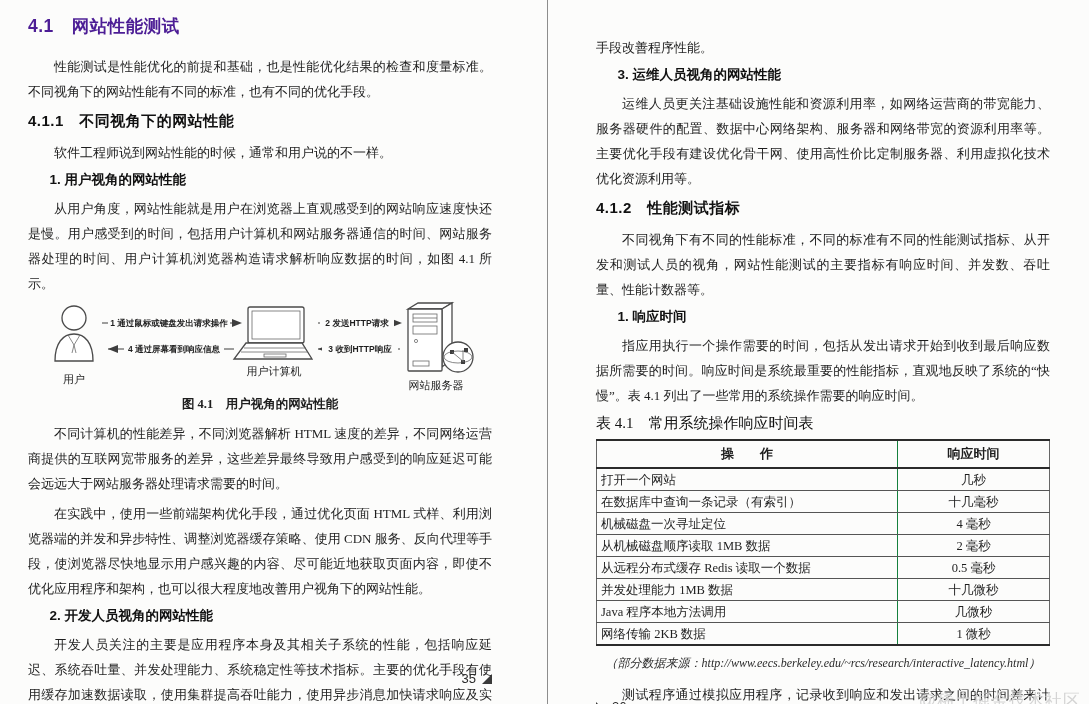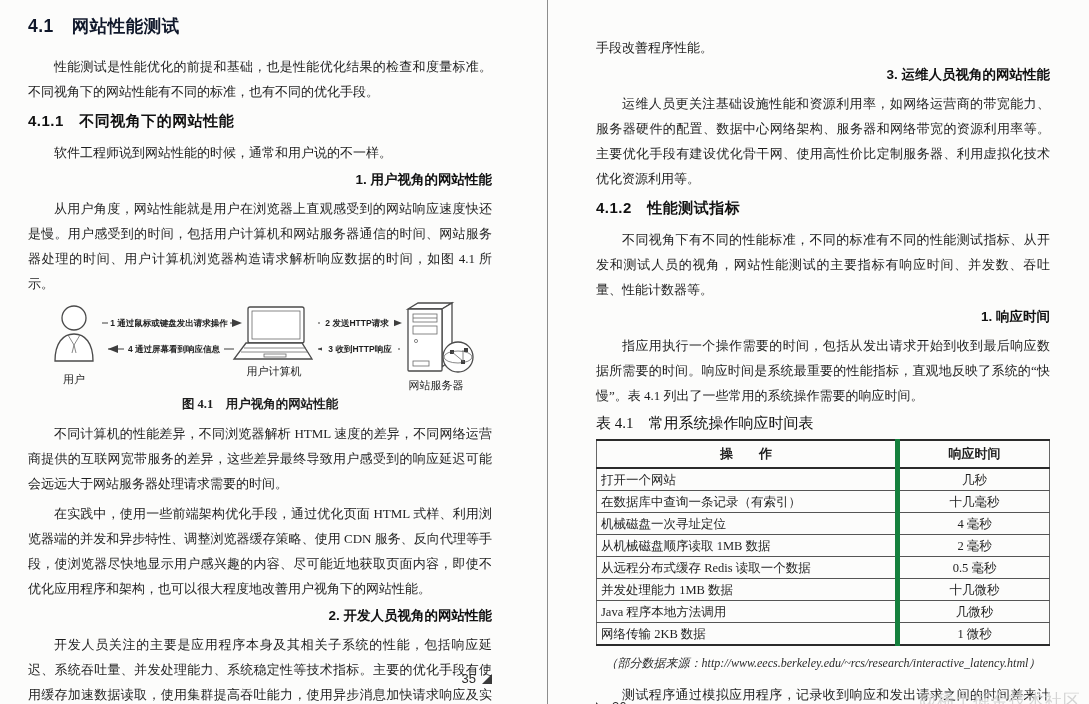--- a/index.html
+++ b/index.html
@@ -10,32 +10,32 @@
     font-family:"Liberation Serif","DejaVu Serif",serif;
   }
   .spread { display:flex; width:1089px; height:704px; position:relative; }
   .page { position:relative; height:704px; }
   .page-left  { width:547px; padding:12px 55px 0 28px; }
   .divider    { width:1px; background:#8d8d8d; height:704px; }
   .page-right { width:541px; padding:7px 39px 0 48px;margin-top:28px; }
 
   .h1 {
     font-family:"Liberation Sans","DejaVu Sans",sans-serif;
-    font-size:17.5px; font-weight:bold; color:#0f172a;
+    font-size:17.5px; font-weight:bold; color:#4c1d95;
     margin:2px 0 16px 0; letter-spacing:.5px;
   }
   .h2 {
     font-family:"Liberation Sans","DejaVu Sans",sans-serif;
     font-size:15px; font-weight:bold; color:#111;
     margin:8px 0 9px 0; letter-spacing:.5px;
   }
   .h3 {
     font-family:"Liberation Sans","DejaVu Sans",sans-serif;
     font-size:13.5px; font-weight:bold; color:#111;
-    margin:6px 0 7px 0; text-indent:1.6em;text-align:right;
+    margin:6px 0 7px 0; text-indent:1.6em;
   }
   p.body {
     font-size:13px; line-height:25px; text-align:justify;
     text-indent:2em; margin-bottom:5px; color:#1e1e1e;
   }
   p.noindent { text-indent:0; }
 
   .figure-wrap { margin:2px 0 0 0; text-align:center; }
   .figure-wrap svg { display:block; margin:0 auto; }
   .fig-caption {
@@ -52,21 +52,21 @@
     border-top:2.5px solid #2b2b2b; border-bottom:2.5px solid #2b2b2b;
     border-left:1px solid #666; border-right:1px solid #666;
     font-size:12.5px; color:#1e1e1e;
   }
   table.tbl th {
     font-weight:bold; text-align:center; padding:4px 4px;
     border-bottom:2px solid #2b2b2b; font-size:13px;
   }
   table.tbl td { padding:2.5px 4px; border-bottom:1px solid #555; line-height:16px; }
   table.tbl tr:last-child td { border-bottom:none; }
-  table.tbl th:first-child, table.tbl td:first-child { border-right:5px solid #15803d; width:66.5%; }
+  table.tbl th:first-child, table.tbl td:first-child { border-right:1px solid #15803d; width:66.5%; }
   td.op  { text-align:left; padding-left:14px; }
   td.time{ text-align:center; }
 
   .tbl-source {
     text-align:center; font-size:12px; font-style:italic;
     color:#2a2a2a; margin:9px 0 10px 0;
   }
 
   .pageno { position:absolute; bottom:18px; font-family:"Liberation Sans","DejaVu Sans",sans-serif;
     font-size:13px; color:#2a2a2a; display:flex; align-items:center; gap:6px; }

